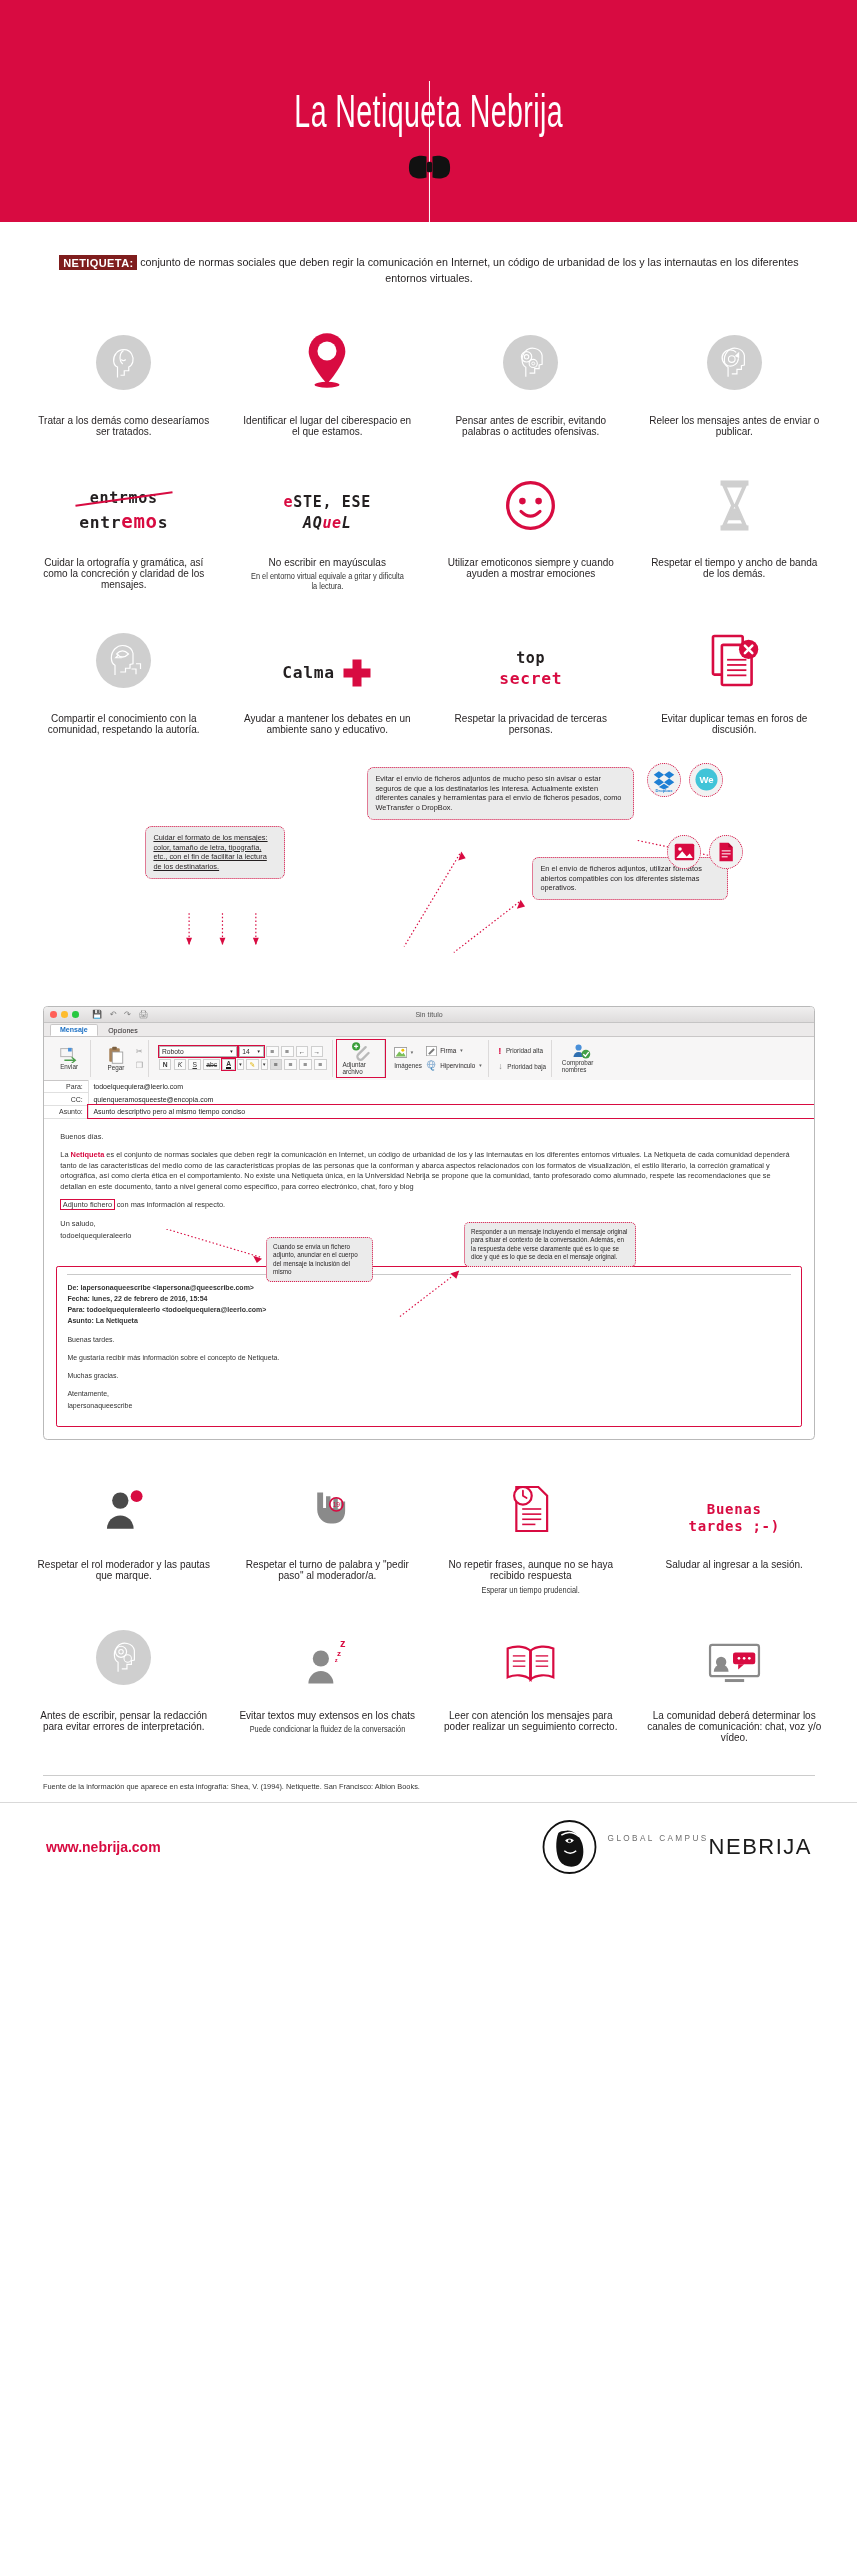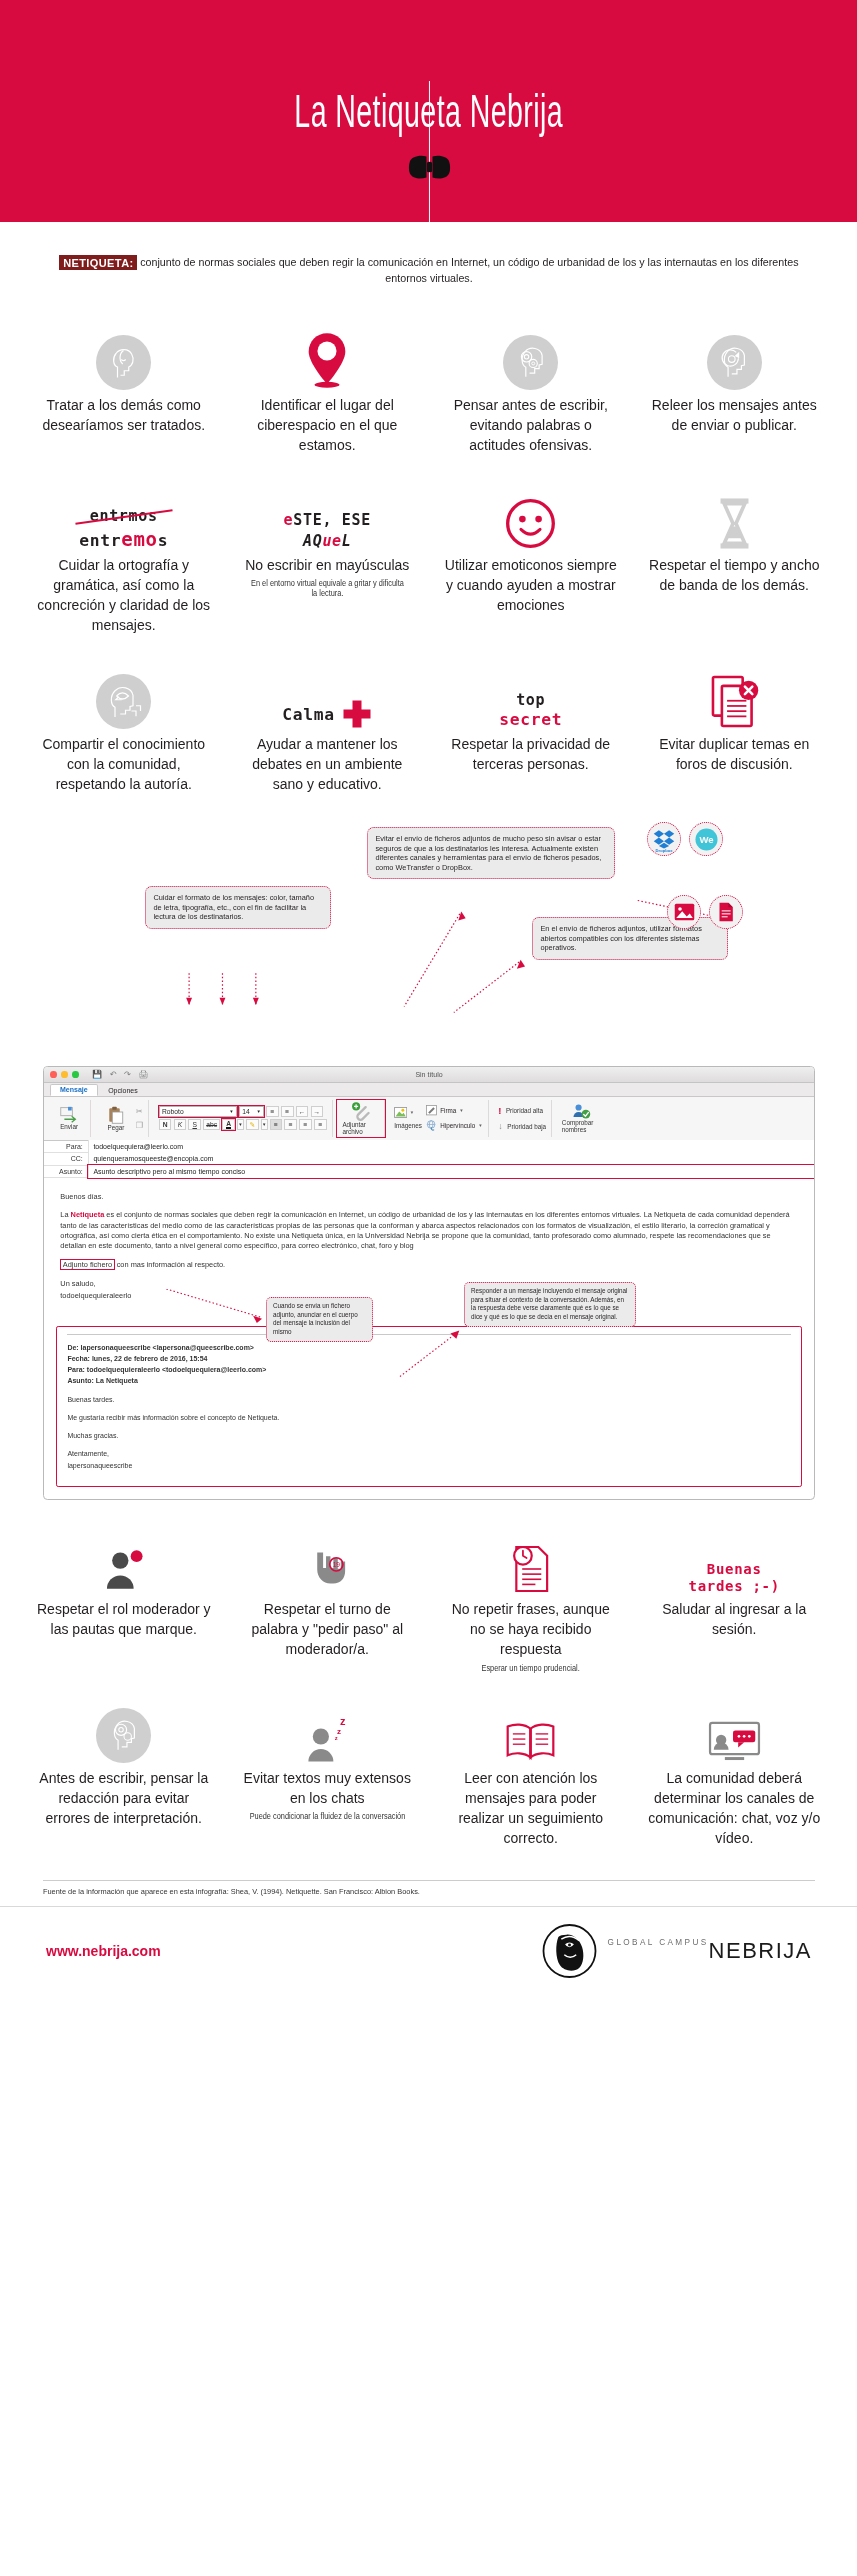--- a/index.html
+++ b/index.html
@@ -52,22 +52,22 @@
 
   
   .grid {
     display:grid; grid-template-columns: repeat(4, 1fr);
     padding: 21px 22px 0 22px;
     row-gap: 6px;
   }
   .cell { display:flex; flex-direction:column; align-items:center; padding:7.4px 13.3px 13.3px 13.3px; }
   .icon-box { height:68px; display:flex; align-items:flex-end; justify-content:center; }
   .cell-title {
-    margin-top:5px; text-align:center;
-    font-size:14px; line-height:20px; color:#231f20;
+    margin-top:25px; text-align:center;
+    font-size:10px; line-height:11px; color:#231f20;
   }
   .cell-sub {
     margin-top:4.4px; text-align:center;
     font-size:8.2px; line-height:10.4px; color:#333;
     transform:scaleX(0.9);
   }
   .circle-grey {
     width:55px; height:55px; border-radius:50%; background:#cfcfcf;
     display:flex; align-items:center; justify-content:center;
   }
@@ -385,23 +385,23 @@
         <line x1="700" y1="190" x2="612" y2="258"></line>
         <line x1="860" y1="107" x2="960" y2="128"></line>
       </g>
       <polygon points="255,248 251,238 259,238" fill="#d80b41"></polygon>
       <polygon points="300,248 296,238 304,238" fill="#d80b41"></polygon>
       <polygon points="345,248 341,238 349,238" fill="#d80b41"></polygon>
       <polygon points="622,122 618,134 628,131" fill="#d80b41"></polygon>
       <polygon points="702,187 697,199 708,196" fill="#d80b41"></polygon>
     </svg>
 
-    <div class="callout" style="left:145px; top:65px; width:186px;">Cuidar el formato de los mensajes: color, tamaño de letra, tipografía, etc., con el fin de facilitar la lectura de los destinatarios.</div>
-
-    <div class="callout" style="left:367px; top:6px; width:248px;">Evitar el envío de ficheros adjuntos de mucho peso sin avisar o estar seguros de que a los destinatarios les interesa. Actualmente existen diferentes canales y herramientas para el envío de ficheros pesados, como WeTransfer o DropBox.</div>
+    <div class="callout" style="left:145px; top:65px; width:140px;text-decoration:underline;">Cuidar el formato de los mensajes: color, tamaño de letra, tipografía, etc., con el fin de facilitar la lectura de los destinatarios.</div>
+
+    <div class="callout" style="left:367px; top:6px; width:267px;">Evitar el envío de ficheros adjuntos de mucho peso sin avisar o estar seguros de que a los destinatarios les interesa. Actualmente existen diferentes canales y herramientas para el envío de ficheros pesados, como WeTransfer o DropBox.</div>
 
     <div class="callout" style="left:532px; top:96px; width:196px;">En el envío de ficheros adjuntos, utilizar formatos abiertos compatibles con los diferentes sistemas operativos.</div>
 
     <div class="logo-bubble" style="left:647px; top:1.5px;">
       <svg width="22" height="22" viewBox="0 0 30 30">
         <path d="M8 3 L1 8 L8 13 L15 8 Z M22 3 L29 8 L22 13 L15 8 Z M1 18 L8 13 L15 18 L8 23 Z M29 18 L22 13 L15 18 L22 23 Z M8 24.5 L15 20 L22 24.5 L15 28 Z" fill="#1e7fd4"></path>
       </svg>
       <span style="position:absolute; bottom:2.2px; font-size:4.1px; font-weight:700; color:#1e7fd4;">Dropbox</span>
     </div>
 

